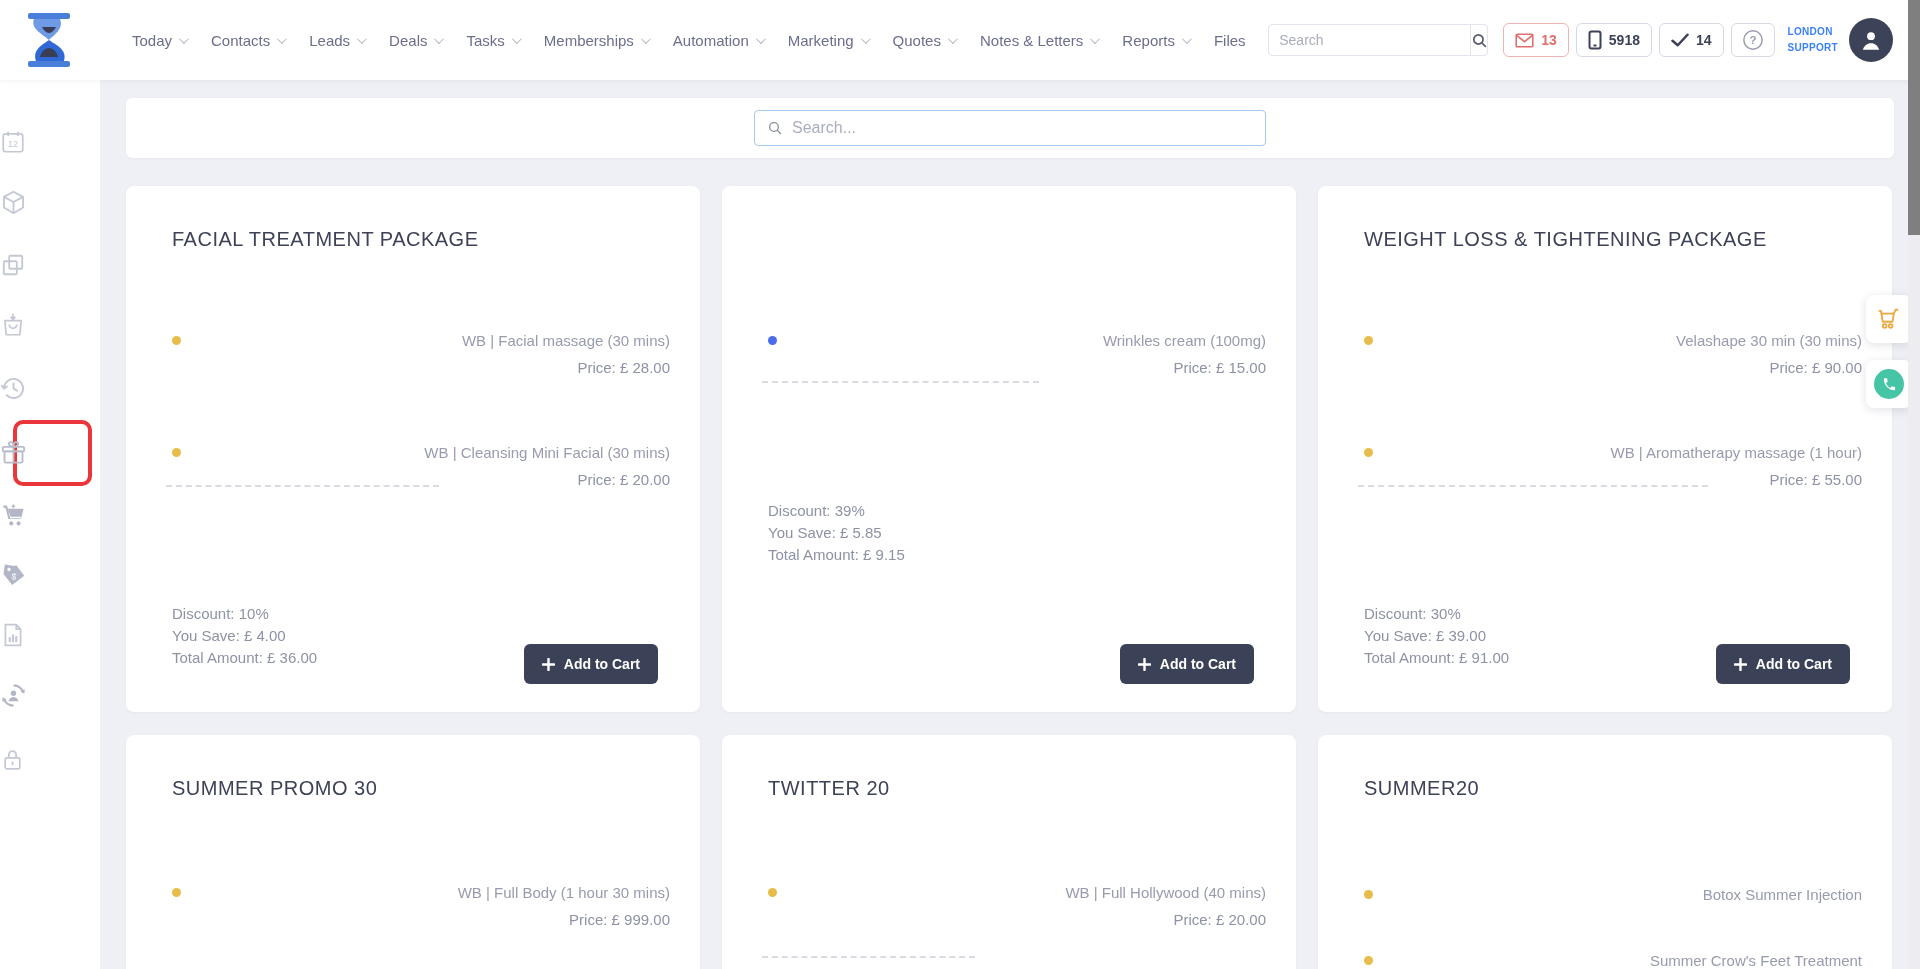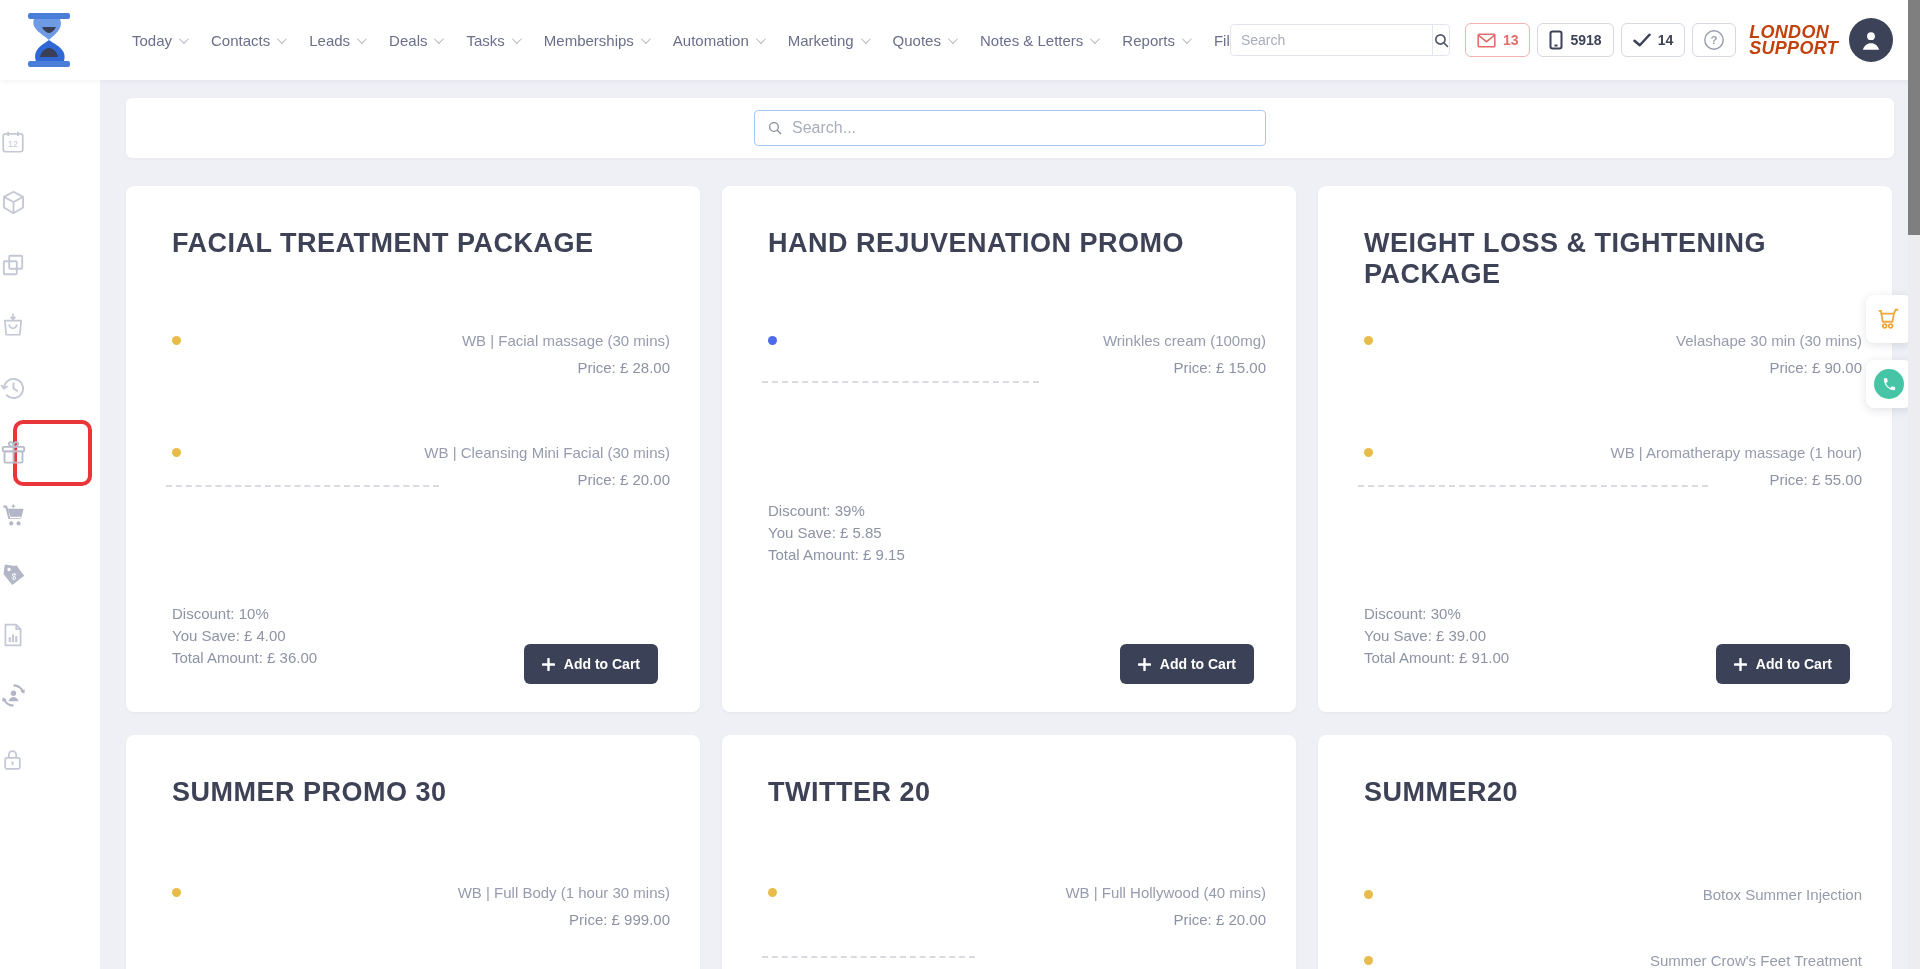--- a/index.html
+++ b/index.html
@@ -21,22 +21,22 @@
   .hsearch input { border:0; outline:0; flex:1; height:100%; padding:0 10px; font-size:14px;
                    color:#5a5e72; font-family:inherit; background:transparent; }
   .hsearch input::placeholder { color:#a9adbd; }
   .hsearch-btn { width:38px; height:100%; border-left:1px solid #e2e5ee; display:flex; align-items:center;
                  justify-content:center; cursor:pointer; }
   .badge { height:34px; border-radius:6px; border:1px solid #d5d9e2; display:flex; align-items:center;
            gap:7px; padding:0 11px; font-size:14px; font-weight:bold; color:#3c4257; cursor:pointer;
            background:#fff; white-space:nowrap; }
   .badge.mail { border-color:#efb3b0; color:#e26d6a; }
   .badge.square { padding:0 10px; }
-  .user-name { font-size:18px; font-weight:bold; color:#c2410c; line-height:16px; letter-spacing:.3px;
-               margin:0 4px 0 6px;font-style:italic; }
+  .user-name { font-size:10px; font-weight:bold; color:#3b82f6; line-height:16px; letter-spacing:.3px;
+               margin:0 4px 0 6px; }
   .avatar { width:44px; height:44px; border-radius:50%; background:#3c4257; display:flex;
             align-items:center; justify-content:center; cursor:pointer; }
 
   
   .sidebar { position:absolute; left:0; top:80px; width:100px; height:889px; background:#fff; z-index:10; }
   .side-ico { position:absolute; left:0; width:100px; display:flex; justify-content:flex-start; cursor:pointer; }
   .hl-box { position:absolute; left:13px; top:340px; width:79px; height:66px; border:4px solid #e8363b;
             border-radius:10px; }
 
   
@@ -44,21 +44,21 @@
   .search-band { margin:18px 26px 0 26px; height:60px; background:#fff; border-radius:6px;
                  box-shadow:0 1px 3px rgba(40,50,80,.04); display:flex; align-items:center; justify-content:center; }
   .csearch { display:flex; align-items:center; width:512px; height:36px; border:1px solid #a7c9ef;
              border-radius:4px; background:#fff; padding-left:12px; gap:9px; }
   .csearch input { border:0; outline:0; flex:1; font-size:16px; color:#5a5e72; font-family:inherit; }
   .csearch input::placeholder { color:#a9adbd; }
 
   .cards-grid { display:grid; grid-template-columns:repeat(3,574px); gap:23px 22px; margin:28px 26px 0 26px; }
   .card { position:relative; width:574px; height:526px; background:#fff; border-radius:8px;
           box-shadow:0 1px 3px rgba(40,50,80,.05); }
-  .card-title { position:absolute; left:46px; top:42px; right:30px; font-size:27px; font-weight:700;
+  .card-title { position:absolute; left:46px; top:42px; right:30px; font-size:20px; font-weight:400;
                 color:#3d4257; letter-spacing:.5px; }
   .item { position:absolute; left:46px; right:30px; padding-left:17px;text-align:right; }
   .bullet { position:absolute; left:0; top:4px; width:9px; height:9px; border-radius:50%; }
   .item-name { font-size:15px; color:#979bae; line-height:18px; }
   .item-price { font-size:15px; color:#8d92a5; margin-top:9px; }
   .dashed { position:absolute; left:40px; border-top:2px dashed #d9dbe3; }
   .totals { position:absolute; left:46px; font-size:15px; color:#8d92a5; line-height:22px; }
   .add-cart { position:absolute; right:42px; bottom:28px; height:40px; padding:0 18px; background:#3b4156;
               border:0; border-radius:6px; color:#fff; font-size:14px; font-weight:bold; display:flex;
               align-items:center; gap:9px; cursor:pointer; font-family:inherit; }
@@ -319,21 +319,20 @@
       <button class="add-cart">
         <svg width="13" height="13" viewBox="0 0 14 14" stroke="#fff" stroke-width="2.6" stroke-linecap="round">
             <line x1="7" y1="1" x2="7" y2="13"></line>
             <line x1="1" y1="7" x2="13" y2="7"></line>
           </svg>
         <span>Add to Cart</span>
       </button>
     </div>
 
     <div class="card">
-      <div class="card-title">HAND REJUVENATION PROMO</div>
       <div class="item" style="top:146px">
         <span class="bullet" style="background: rgb(75, 107, 234);"></span>
         <div class="item-name">Wrinkles cream (100mg)</div>
         <div class="item-price">Price: £ 15.00</div>
       </div>
       <div class="dashed" style="top:195px;width:277px"></div>
       <div class="totals" style="top:314px">
         <div>Discount: 39%</div>
         <div>You Save: £ 5.85</div>
         <div>Total Amount: £ 9.15</div>

